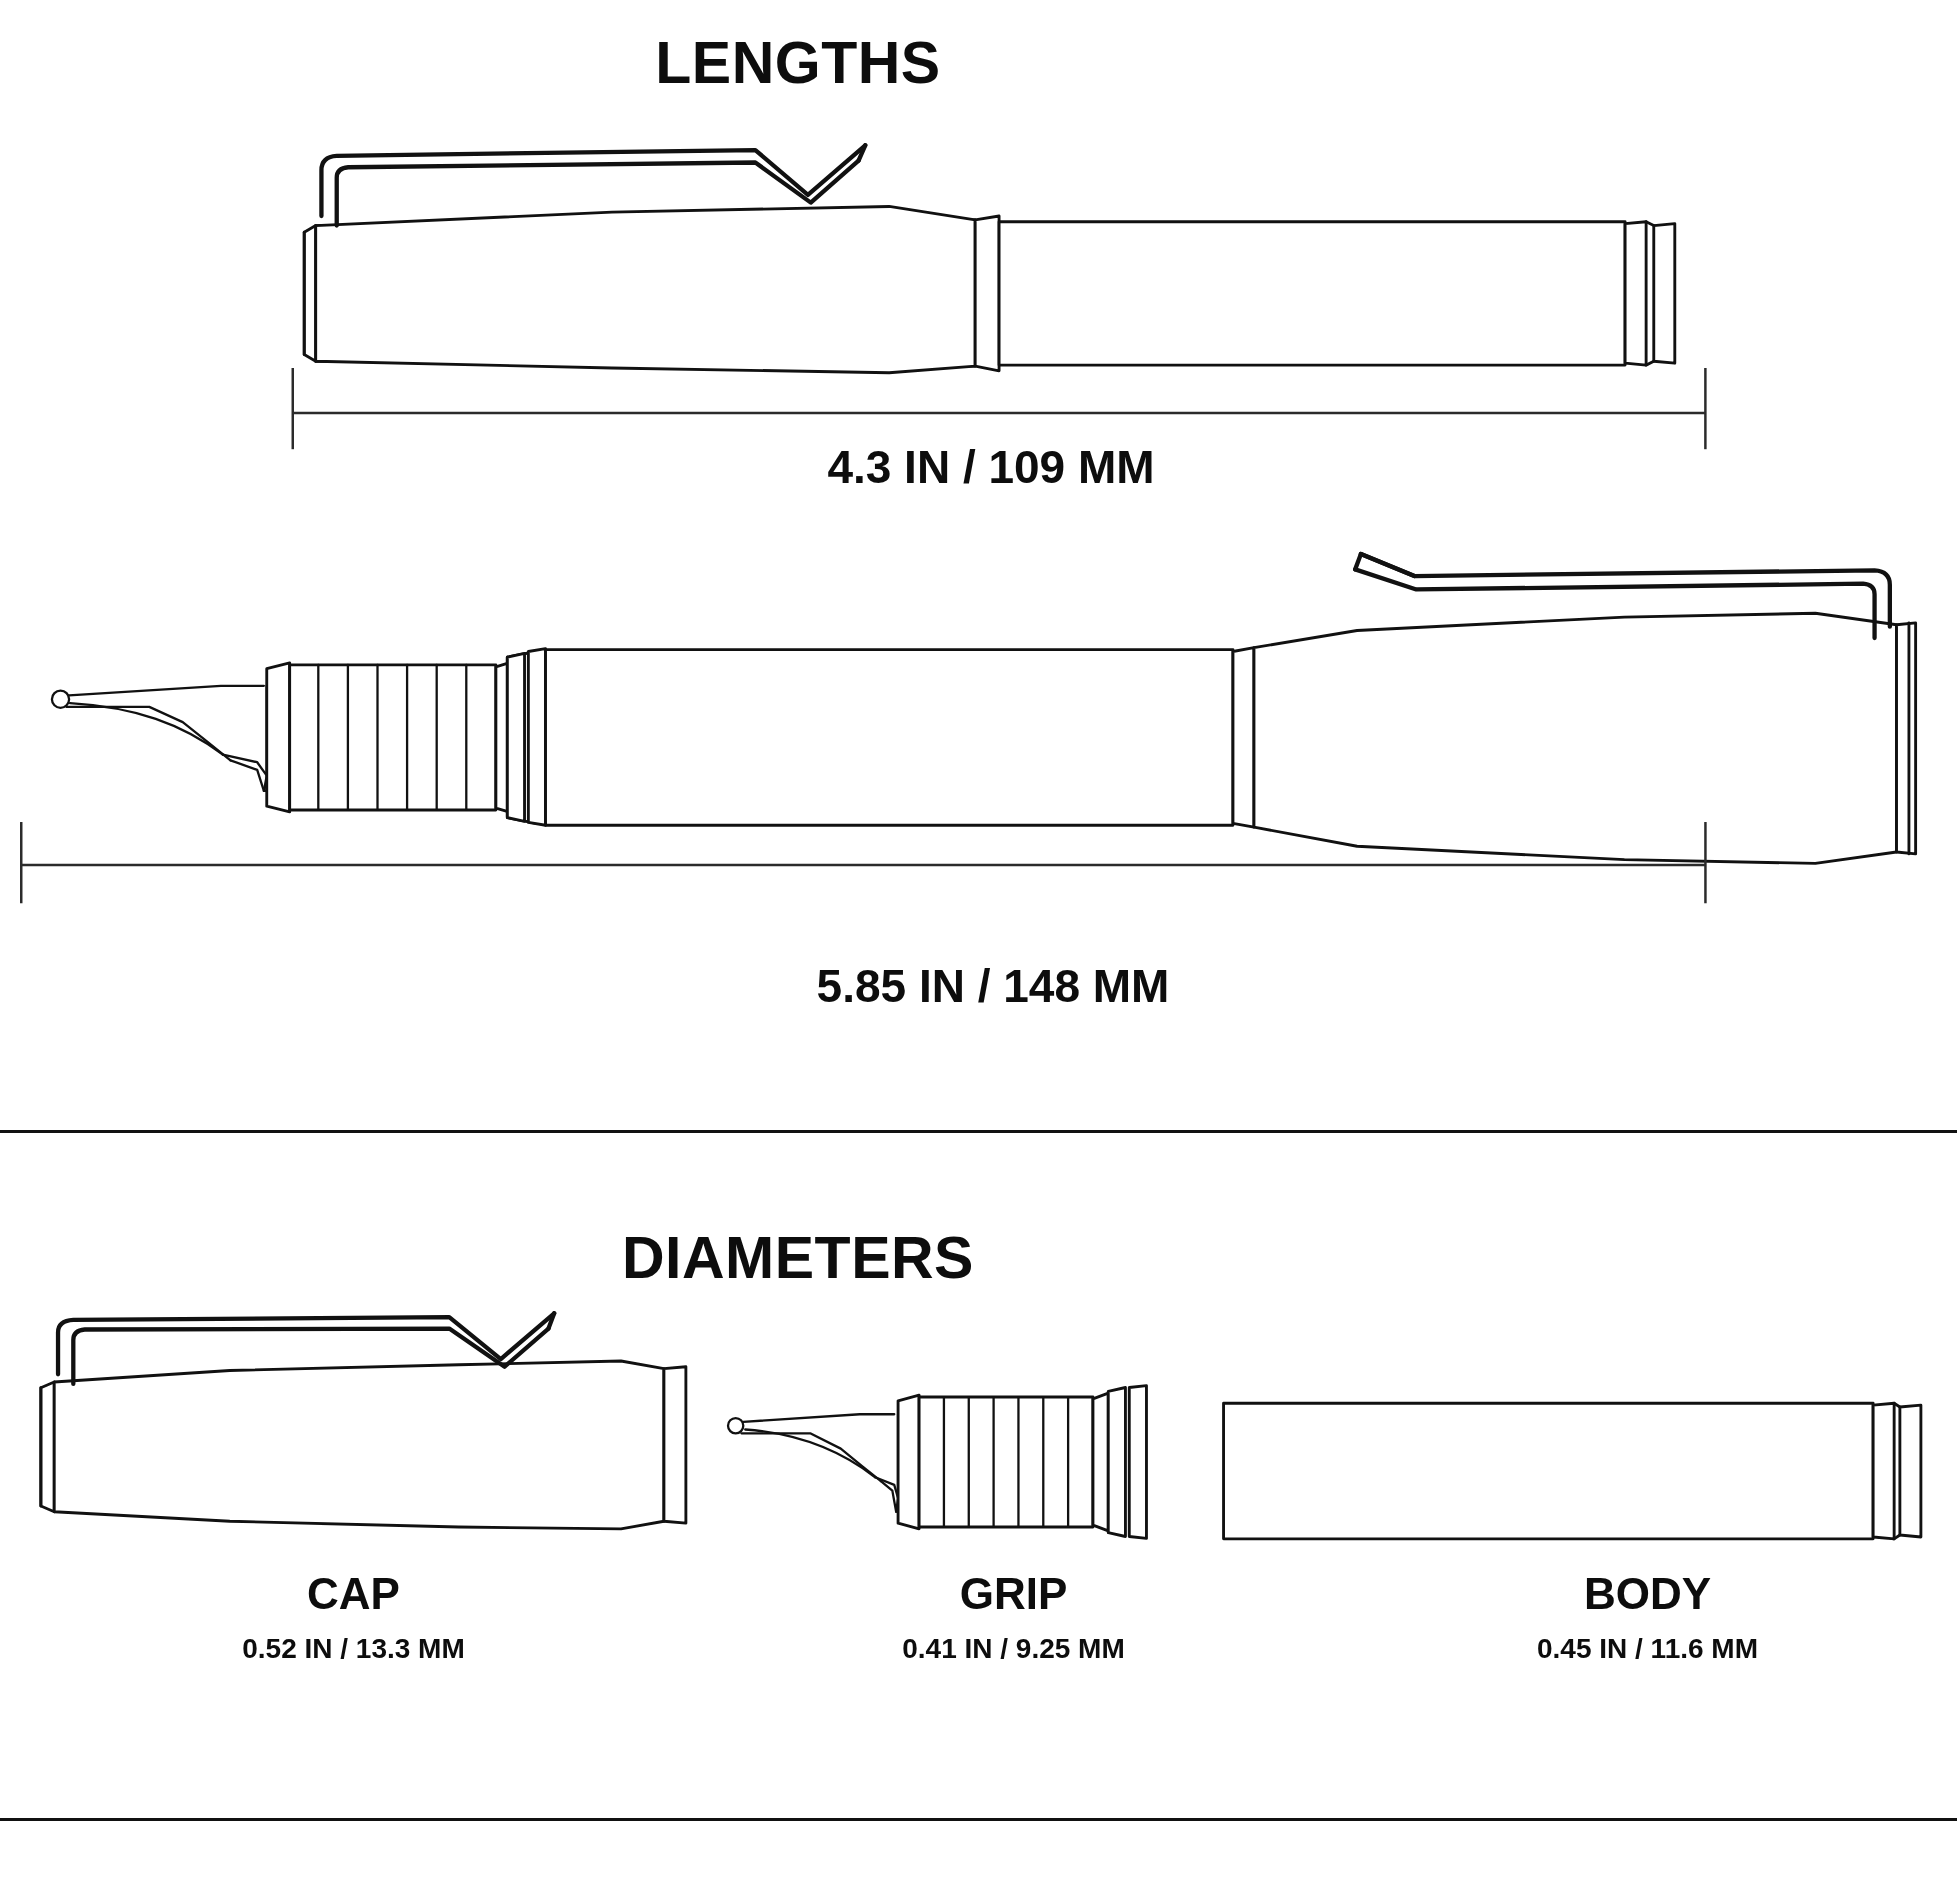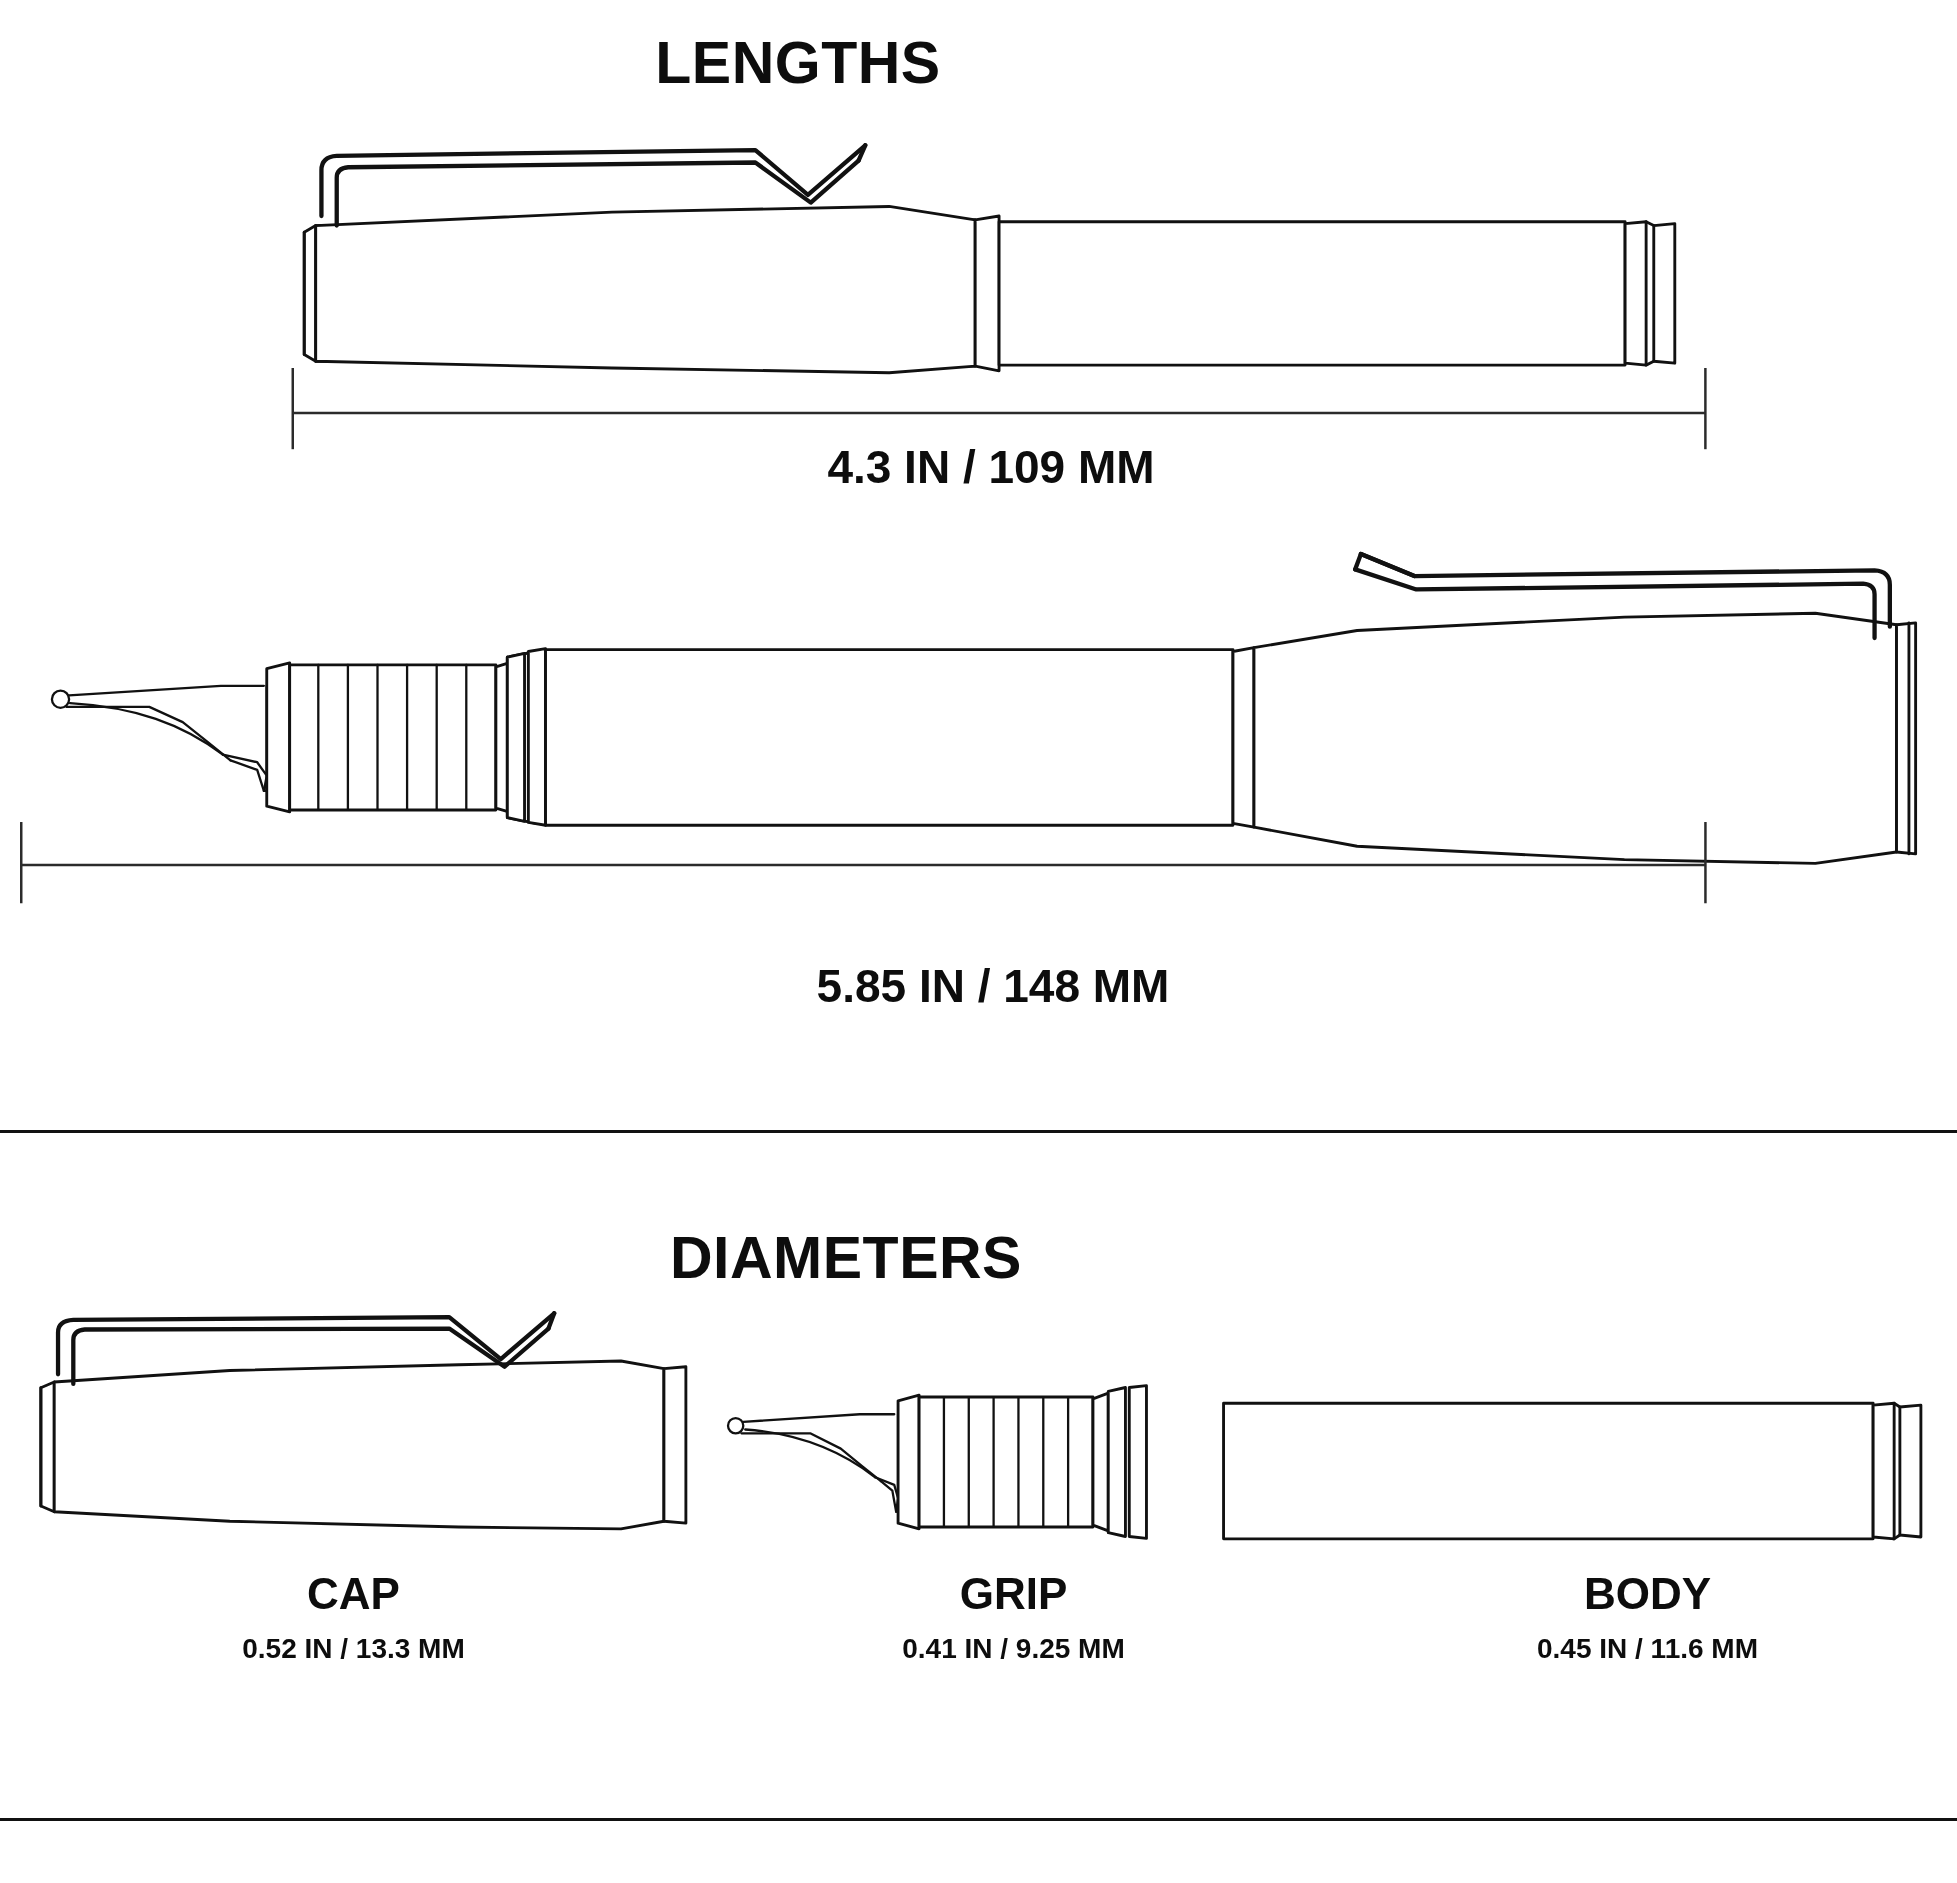--- a/index.html
+++ b/index.html
@@ -31,21 +31,20 @@
     letter-spacing: 0.5px;
     color: #0d0d0d;
   }
   #lengths-title {
     top: 29px;
     font-size: 59px;
   }
   #diameters-title {
     top: 1224px;
     font-size: 59px;
-    padding-left: 48px;
   }
 
   
   .measure-caption {
     position: absolute;
     left: 0;
     width: 1958px;
     text-align: center;
     font-weight: 700;
     color: #0d0d0d;

